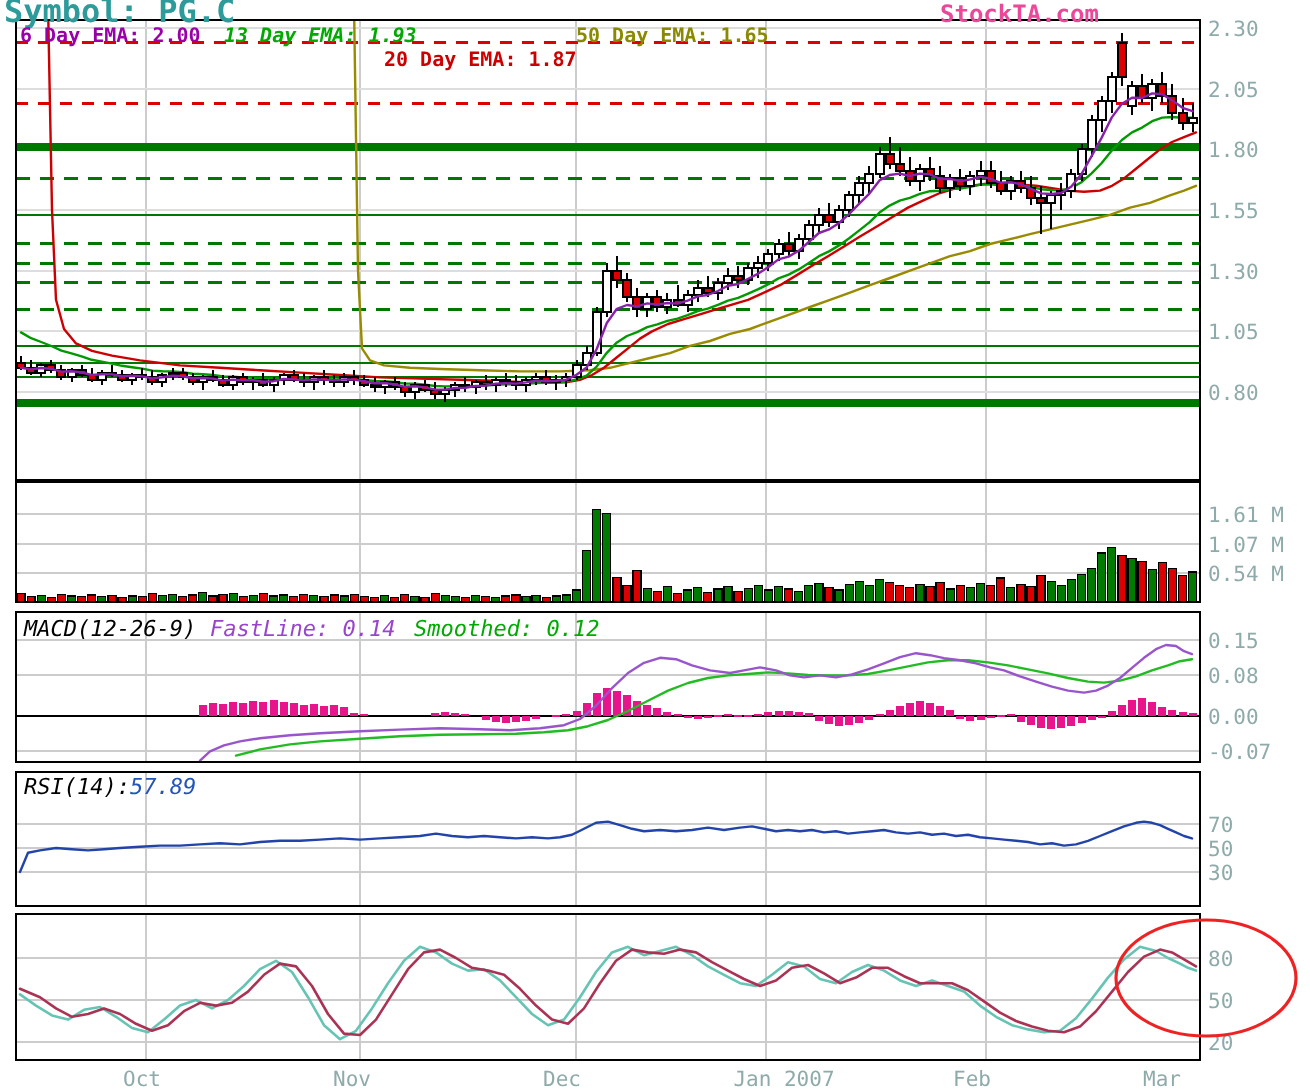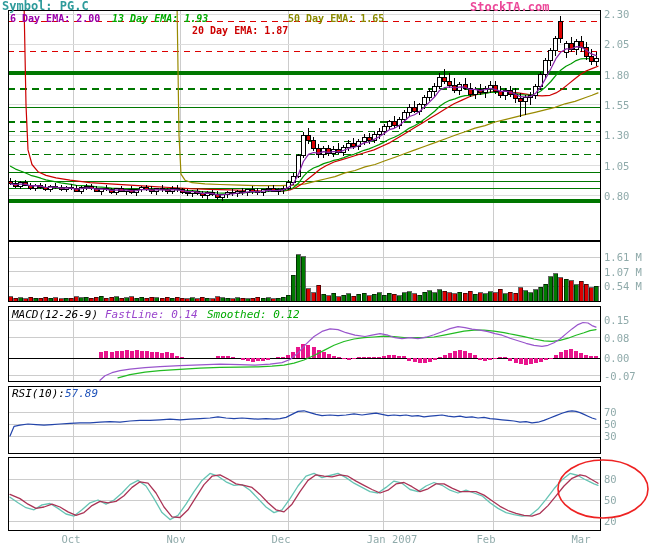--- a/index.html
+++ b/index.html
@@ -1,19 +1,19 @@
 <!DOCTYPE html>
 <html><head>
 <meta charset="utf-8">
 <style>
   html,body{margin:0;padding:0;background:#fff;}
   #chart-root{position:relative;width:655px;height:546px;background:#fff;overflow:hidden;
     font-family:"DejaVu Sans Mono","Liberation Mono",monospace;}
   .t{position:absolute;white-space:nowrap;line-height:12px;}
-  .sym{left:2px;top:0;font-size:12px;font-weight:bold;color:#2e9b9b;}
+  .sym{left:2px;top:0;font-size:16px;font-weight:bold;color:#2e9b9b;}
   .site{left:470px;top:1px;font-size:12px;font-weight:bold;color:#ec4899;}
   .leg{top:13px;font-size:10px;font-weight:bold;}
   .leg5{left:10px;color:#9900aa;}
   .leg13{left:112px;color:#00aa00;font-style:italic;}
   .leg20{left:192px;color:#cc0000;margin-top:12px;}
   .leg50{left:288px;color:#8a8a00;}
   .ptitle{font-size:11px;color:#000;font-style:italic;}
   .macd-row{left:12px;top:309px;}
   .rsi-row{left:12px;top:388px;}
   .stoch-row{left:12px;top:460px;}
@@ -599,15 +599,15 @@
   <div class="t leg leg5">6 Day EMA: 2.00</div>
   <div class="t leg leg13">13 Day EMA: 1.93</div>
   <div class="t leg leg20">20 Day EMA: 1.87</div>
   <div class="t leg leg50">50 Day EMA: 1.65</div>
   <div class="t ptitle macd-row">
     <span>MACD(12-26-9)</span>
     <span class="fastline">FastLine: 0.14</span>
     <span class="smoothed">Smoothed: 0.12</span>
   </div>
   <div class="t ptitle rsi-row">
-    <span>RSI(10):</span><span class="rsi-val">57.89</span>
+    <span>RSI(14):</span><span class="rsi-val">57.89</span>
   </div>
 </div>
 
 </body></html>

